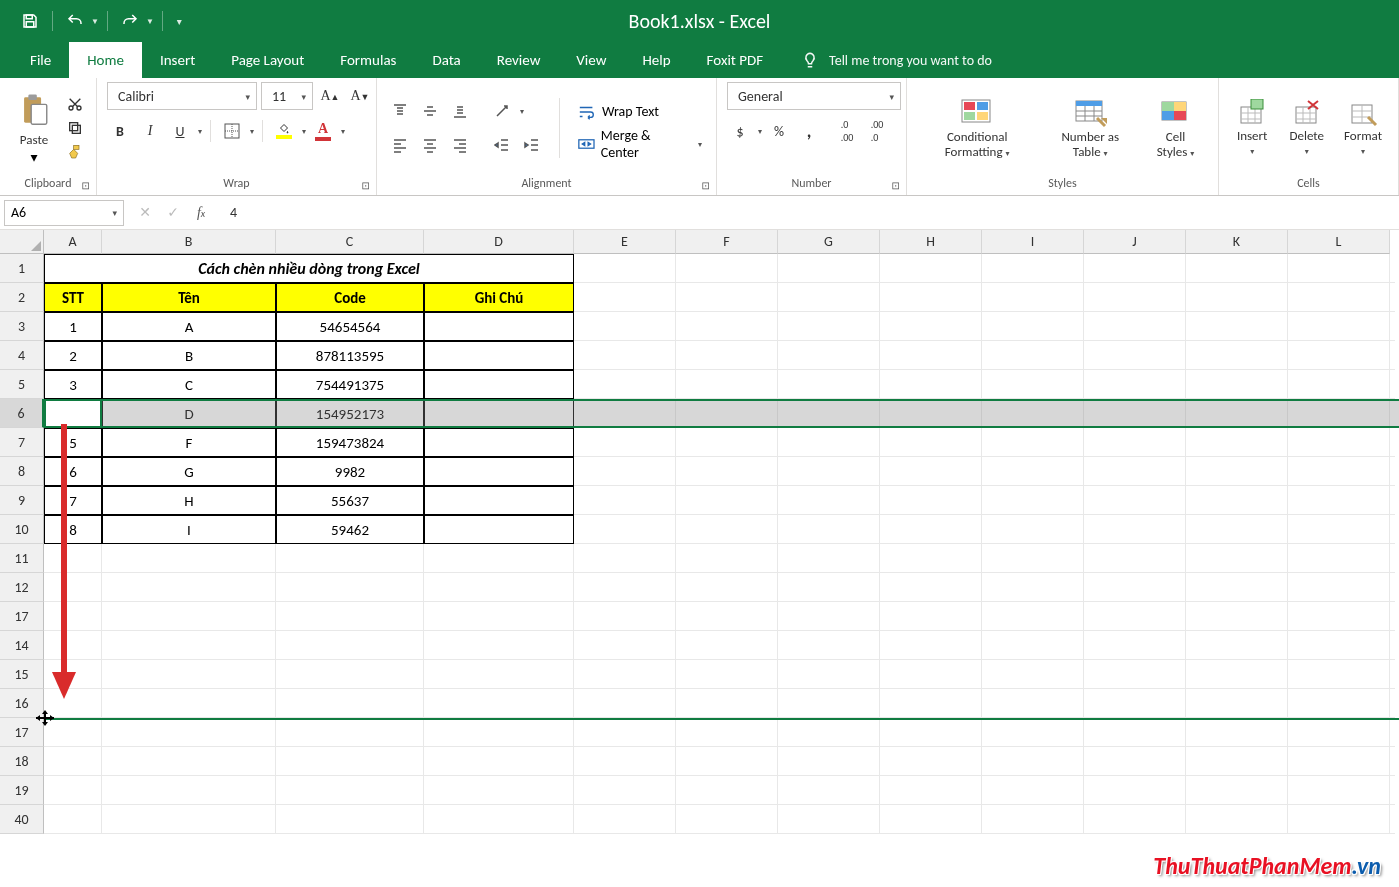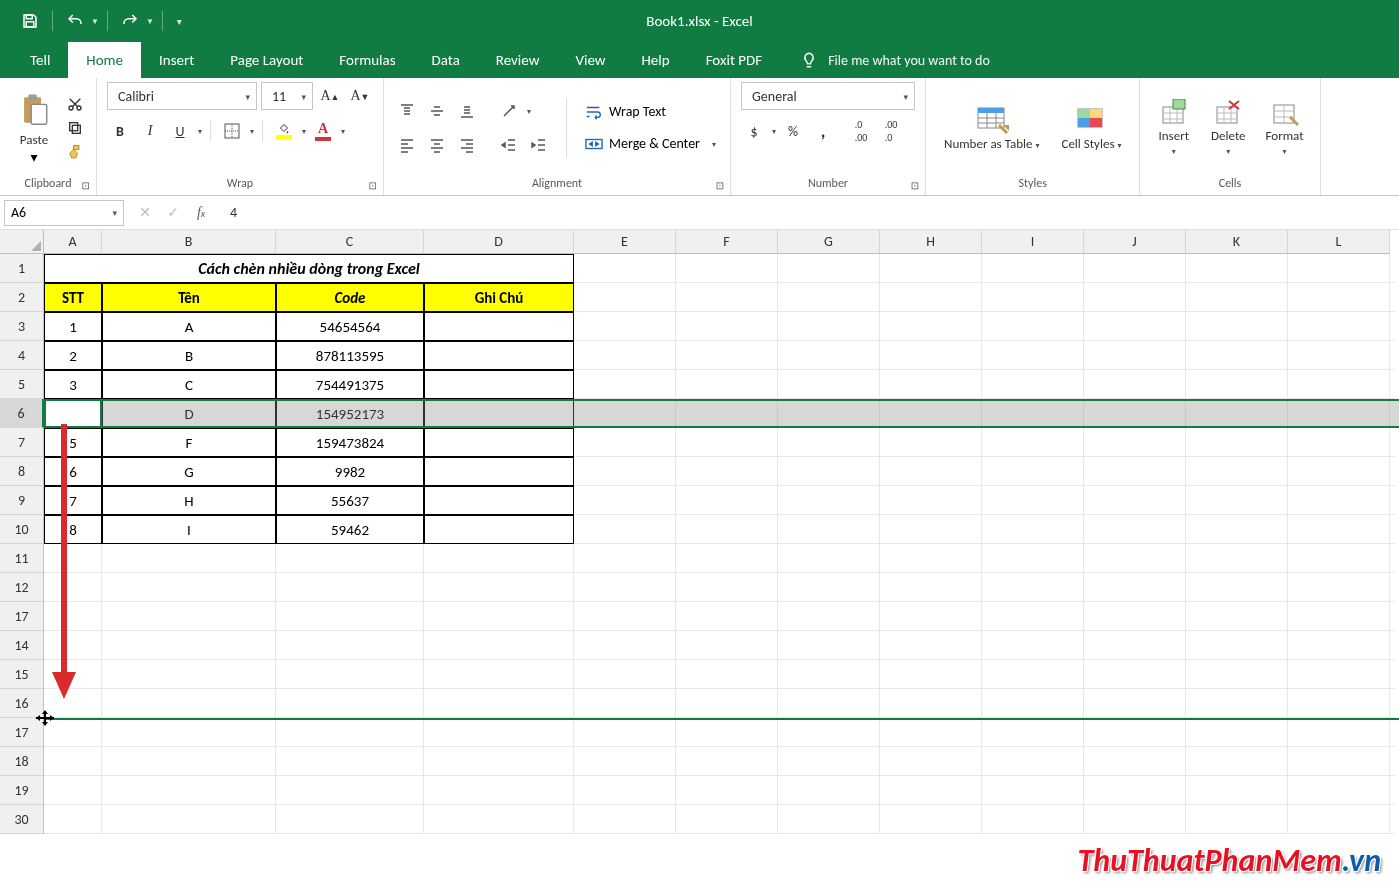--- a/index.html
+++ b/index.html
@@ -4,21 +4,21 @@
 <style>
 * { box-sizing: border-box; margin: 0; padding: 0; font-family: "Segoe UI", Calibri, Arial, sans-serif; }
 body { background: #fff; overflow: hidden; font-size: 14px; user-select: none; }
 
 
 .titlebar { height: 42px; background: #107c41; display: flex; align-items: center; color: #fff; position: relative; }
 .qat { display: flex; align-items: center; gap: 4px; padding-left: 16px; }
 .qat-btn { width: 28px; height: 28px; display: flex; align-items: center; justify-content: center; border-radius: 4px; }
 .qat-sep { width: 1px; height: 20px; background: rgba(255,255,255,.35); margin: 0 4px; }
 .qat-drop { font-size: 8px; opacity:.85; margin-left:-2px; }
-.title-text { position: absolute; left: 0; right: 0; text-align: center; font-size: 15px; pointer-events: none; }
+.title-text { position: absolute; left: 0; right: 0; text-align: center; font-size: 20px; pointer-events: none; }
 
 
 .tabs { height: 36px; background: #107c41; display: flex; align-items: stretch; padding-left: 12px; color: #fff; }
 .tab { padding: 0 18px; display: flex; align-items: center; font-size: 15px; cursor: pointer; }
 .tab.active { background: #fff; color: #107c41; }
 .tellme { display: flex; align-items: center; gap: 10px; margin-left: 20px; opacity: .95; }
 .bulb { width: 18px; height: 18px; }
 
 
 .ribbon { height: 118px; background: #fff; border-bottom: 1px solid #c8c6c4; display: flex; }
@@ -84,21 +84,21 @@
 
 .sel-row-overlay { position:absolute; left:44px; right:0; height:29px; border-top:2px solid #107c41; border-bottom:2px solid #107c41; pointer-events:none; }
 .sel-row-bg { position:absolute; left:44px; right:0; height:29px; background:rgba(140,140,140,.35); pointer-events:none; }
 .active-cell { position:absolute; border:2px solid #107c41; background:#fff; pointer-events:none; }
 
 .green-line { position:absolute; left:44px; right:0; height:0; border-top:2px solid #107c41; pointer-events:none; }
 .resize-cursor { position:absolute; width:18px; height:18px; pointer-events:none; }
 
 .red-arrow { position:absolute; pointer-events:none; }
 
-.watermark { position:absolute; right:18px; bottom:10px; font-size:32px; font-weight:800; font-style:italic; color:#e81123; text-shadow: -1px -1px 0 #fff, 1px -1px 0 #fff, -1px 1px 0 #fff, 1px 1px 0 #fff, 2px 2px 3px rgba(0,0,0,.5); text-align: center; }
+.watermark { position:absolute; right:18px; bottom:10px; font-size:24px; font-weight:800; font-style:italic; color:#e81123; text-shadow: -1px -1px 0 #fff, 1px -1px 0 #fff, -1px 1px 0 #fff, 1px 1px 0 #fff, 2px 2px 3px rgba(0,0,0,.5); text-align: center; }
 .watermark .b { color:#0b5cad; }
 </style>
 </head>
 <body>
 
 <div class="titlebar">
   <div class="qat">
     <div class="qat-btn">
       <svg width="18" height="18" viewBox="0 0 24 24" fill="none" stroke="#fff" stroke-width="2">
           <path d="M4 4h13l3 3v13H4z"></path>
@@ -122,35 +122,35 @@
         </svg>
     </div>
       <span class="qat-drop">▼</span>
     <div class="qat-sep"></div>
     <span class="qat-drop" style="font-size:10px;opacity:.85;margin-left:6px;">▾</span>
   </div>
   <div class="title-text">Book1.xlsx  -  Excel</div>
 </div>
 
 <div class="tabs" id="tabs">
-    <div class="tab">Tell</div>
+    <div class="tab">File</div>
     <div class="tab active">Home</div>
     <div class="tab">Insert</div>
     <div class="tab">Page Layout</div>
     <div class="tab">Formulas</div>
     <div class="tab">Data</div>
     <div class="tab">Review</div>
     <div class="tab">View</div>
     <div class="tab">Help</div>
     <div class="tab">Foxit PDF</div>
     <div class="tellme">
       <svg class="bulb" viewBox="0 0 24 24" fill="none" stroke="#fff" stroke-width="2">
         <path d="M9 21h6M10 17h4M12 3a6 6 0 00-4 10c1 1 2 2 2 4h4c0-2 1-3 2-4a6 6 0 00-4-10z"></path>
       </svg>
-      <span>File me what you want to do</span>
+      <span>Tell me trong you want to do</span>
     </div>
   </div>
 
 <div class="ribbon">
 
   <div class="group">
     <div class="group-body">
       <div class="stack">
         <div class="btnico">
           <svg width="34" height="34" viewBox="0 0 24 24">
@@ -338,20 +338,30 @@
     <div class="group-label">
         <span>Number</span>
         <span class="launcher">⊡</span>
       </div>
   </div>
 
   <div class="group">
     <div class="group-body">
       <div class="bigv">
         <svg width="34" height="32" viewBox="0 0 34 32">
+            <rect x="2" y="4" width="28" height="22" fill="#fff" stroke="#888"></rect>
+            <rect x="4" y="6" width="11" height="8" fill="#e74856"></rect>
+            <rect x="17" y="6" width="11" height="8" fill="#4f9de6"></rect>
+            <rect x="4" y="16" width="11" height="8" fill="#9fd89f"></rect>
+            <rect x="17" y="16" width="11" height="8" fill="#ffd679"></rect>
+          </svg>
+        <div class="lbl"><span>Conditional Formatting</span> <span class="car">▾</span></div>
+      </div>
+      <div class="bigv">
+        <svg width="34" height="32" viewBox="0 0 34 32">
             <rect x="3" y="5" width="26" height="20" fill="#fff" stroke="#888"></rect>
             <rect x="3" y="5" width="26" height="5" fill="#4f9de6"></rect>
             <path d="M3 15h26M3 20h26M12 10v15M21 10v15" stroke="#888"></path>
             <path d="M24 22l8 8" stroke="#c19c5a" stroke-width="3"></path>
             <path d="M28 22l6 0 0 6z" fill="#c19c5a"></path>
           </svg>
         <div class="lbl"><span>Number as Table</span> <span class="car">▾</span></div>
       </div>
       <div class="bigv">
         <svg width="34" height="32" viewBox="0 0 34 32">
@@ -447,38 +457,38 @@
       <div class="rowhdr">10</div>
       <div class="rowhdr">11</div>
       <div class="rowhdr">12</div>
       <div class="rowhdr">17</div>
       <div class="rowhdr">14</div>
       <div class="rowhdr">15</div>
       <div class="rowhdr">16</div>
       <div class="rowhdr">17</div>
       <div class="rowhdr">18</div>
       <div class="rowhdr">19</div>
-      <div class="rowhdr">30</div>
+      <div class="rowhdr">40</div>
     </div>
   <div class="cells" id="cells">
       <div class="cell-row">
         <div class="cell data-border title-cell" style="width: 530px;">Cách chèn nhiều dòng trong Excel</div>
         <div class="cell" style="width: 102px;"></div>
         <div class="cell" style="width: 102px;"></div>
         <div class="cell" style="width: 102px;"></div>
         <div class="cell" style="width: 102px;"></div>
         <div class="cell" style="width: 102px;"></div>
         <div class="cell" style="width: 102px;"></div>
         <div class="cell" style="width: 102px;"></div>
         <div class="cell" style="width: 102px;"></div>
       </div>
       <div class="cell-row">
         <div class="cell data-border hdr-yellow" style="width: 58px;">STT</div>
         <div class="cell data-border hdr-yellow" style="width: 174px;">Tên</div>
-        <div class="cell data-border hdr-yellow" style="width: 148px; font-style: italic;">Code</div>
+        <div class="cell data-border hdr-yellow" style="width: 148px;">Code</div>
         <div class="cell data-border hdr-yellow" style="width: 150px;">Ghi Chú</div>
         <div class="cell" style="width: 102px;"></div>
         <div class="cell" style="width: 102px;"></div>
         <div class="cell" style="width: 102px;"></div>
         <div class="cell" style="width: 102px;"></div>
         <div class="cell" style="width: 102px;"></div>
         <div class="cell" style="width: 102px;"></div>
         <div class="cell" style="width: 102px;"></div>
         <div class="cell" style="width: 102px;"></div>
       </div>

